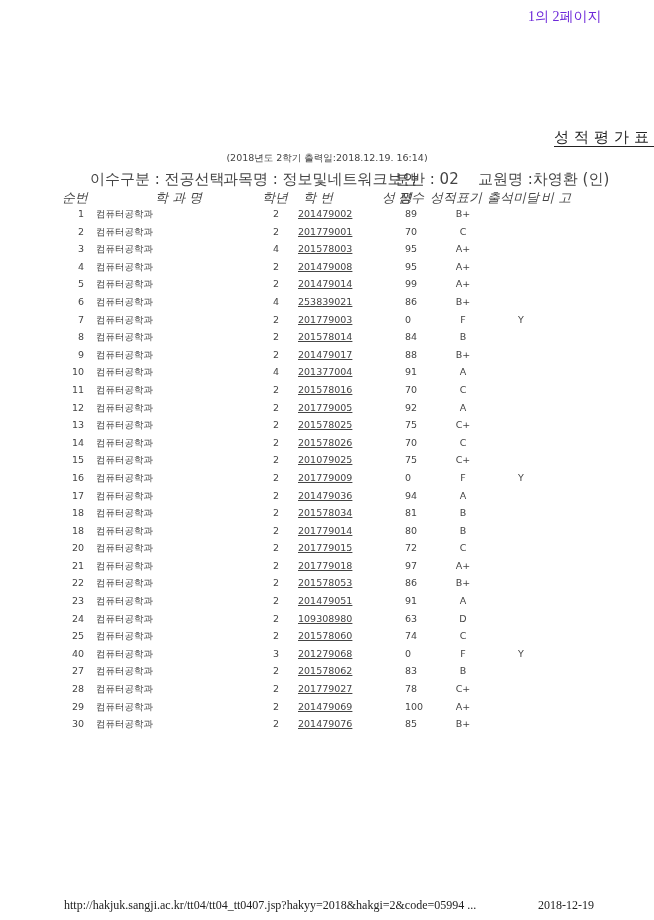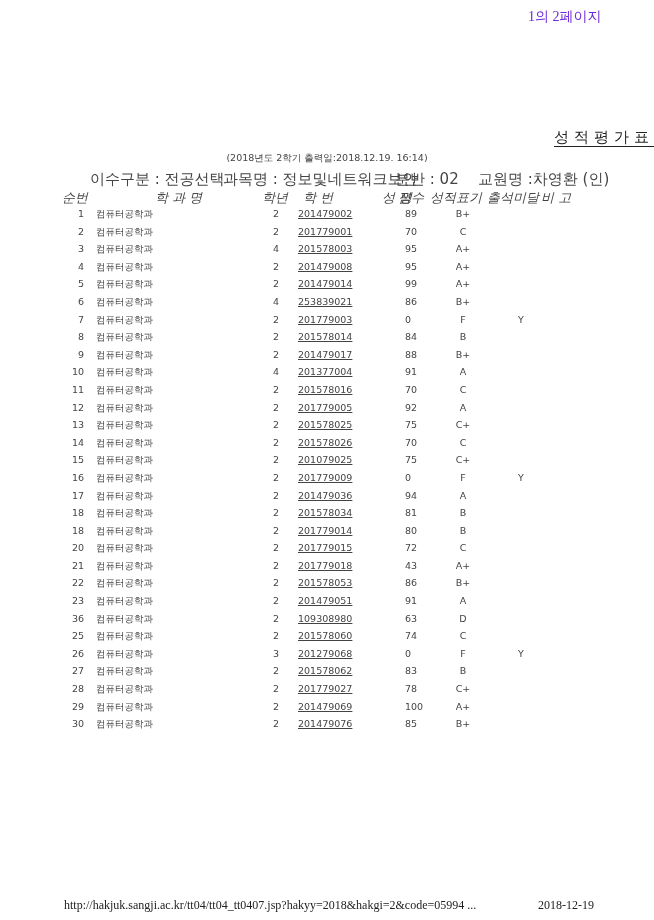--- a/index.html
+++ b/index.html
@@ -255,21 +255,21 @@
       <span class="c-id">201779015</span>
       <span class="c-score">72</span>
       <span class="c-grade">C</span>
       <span class="c-absent"></span>
     </div>
     <div class="row">
       <span class="c-no">21</span>
       <span class="c-dept">컴퓨터공학과</span>
       <span class="c-year">2</span>
       <span class="c-id">201779018</span>
-      <span class="c-score">43</span>
+      <span class="c-score">97</span>
       <span class="c-grade">A+</span>
       <span class="c-absent"></span>
     </div>
     <div class="row">
       <span class="c-no">22</span>
       <span class="c-dept">컴퓨터공학과</span>
       <span class="c-year">2</span>
       <span class="c-id">201578053</span>
       <span class="c-score">86</span>
       <span class="c-grade">B+</span>
@@ -278,39 +278,39 @@
     <div class="row">
       <span class="c-no">23</span>
       <span class="c-dept">컴퓨터공학과</span>
       <span class="c-year">2</span>
       <span class="c-id">201479051</span>
       <span class="c-score">91</span>
       <span class="c-grade">A</span>
       <span class="c-absent"></span>
     </div>
     <div class="row">
-      <span class="c-no">36</span>
+      <span class="c-no">24</span>
       <span class="c-dept">컴퓨터공학과</span>
       <span class="c-year">2</span>
       <span class="c-id">109308980</span>
       <span class="c-score">63</span>
       <span class="c-grade">D</span>
       <span class="c-absent"></span>
     </div>
     <div class="row">
       <span class="c-no">25</span>
       <span class="c-dept">컴퓨터공학과</span>
       <span class="c-year">2</span>
       <span class="c-id">201578060</span>
       <span class="c-score">74</span>
       <span class="c-grade">C</span>
       <span class="c-absent"></span>
     </div>
     <div class="row">
-      <span class="c-no">26</span>
+      <span class="c-no">40</span>
       <span class="c-dept">컴퓨터공학과</span>
       <span class="c-year">3</span>
       <span class="c-id">201279068</span>
       <span class="c-score">0</span>
       <span class="c-grade">F</span>
       <span class="c-absent">Y</span>
     </div>
     <div class="row">
       <span class="c-no">27</span>
       <span class="c-dept">컴퓨터공학과</span>

